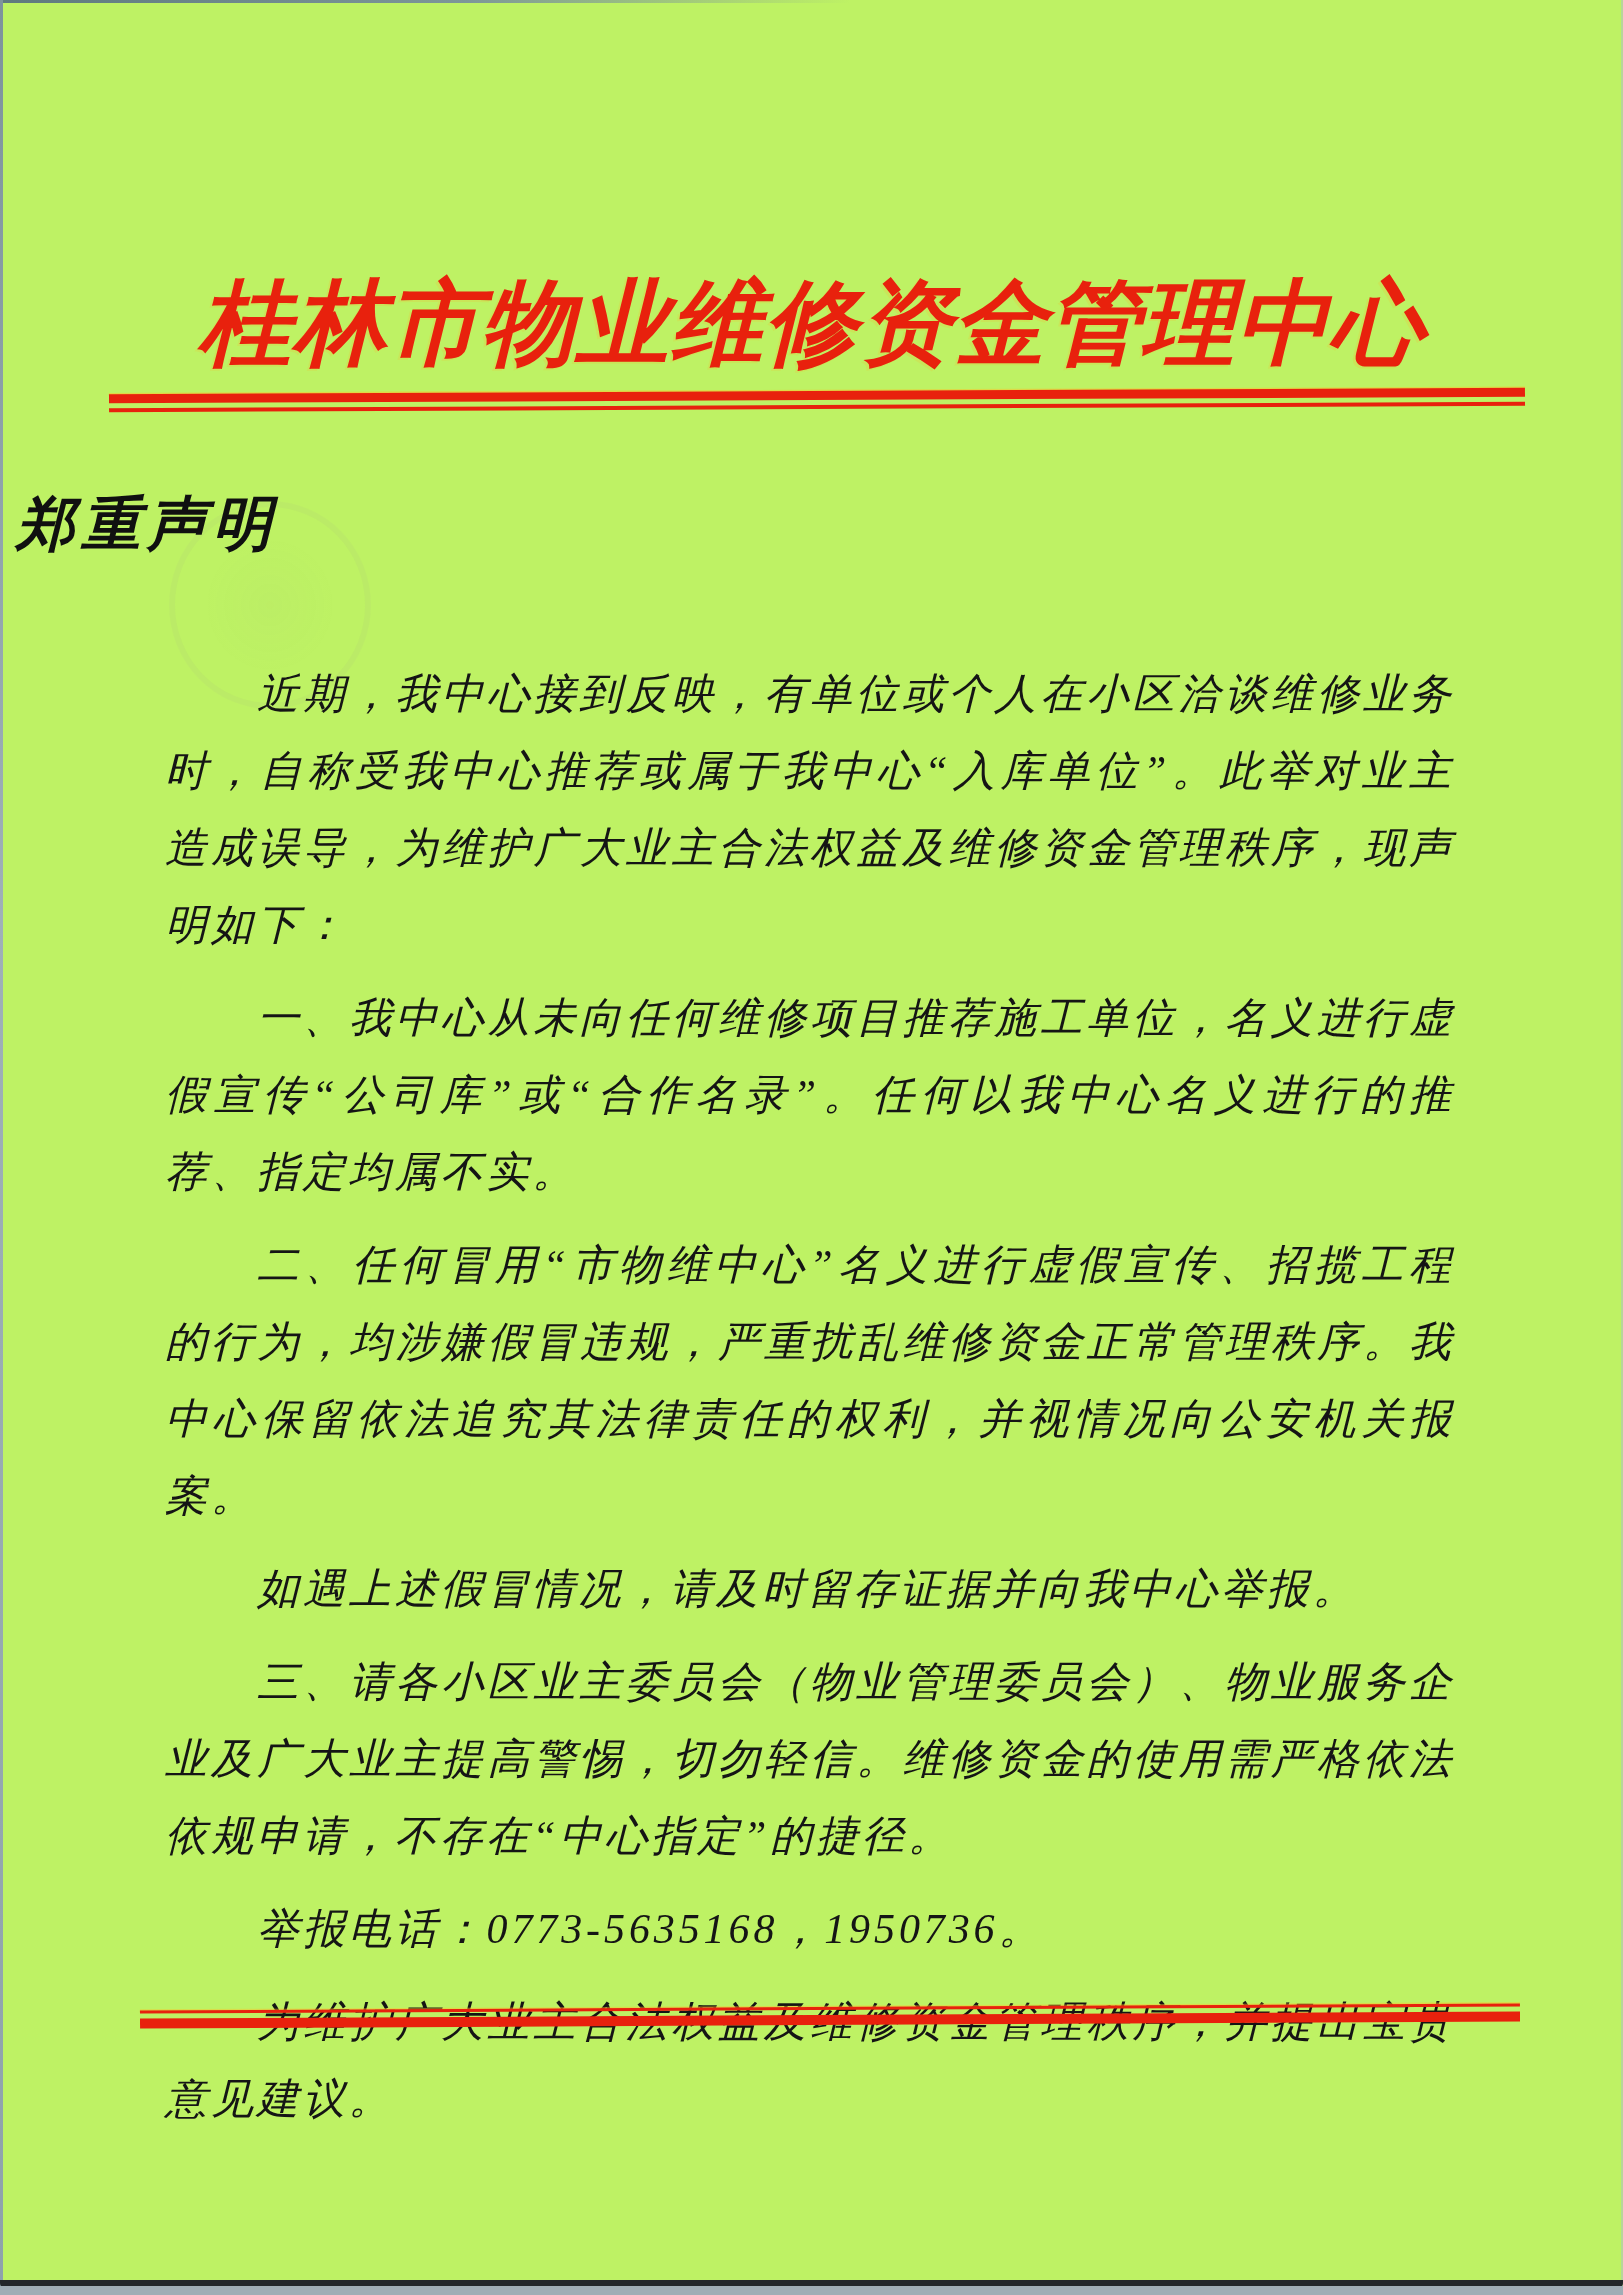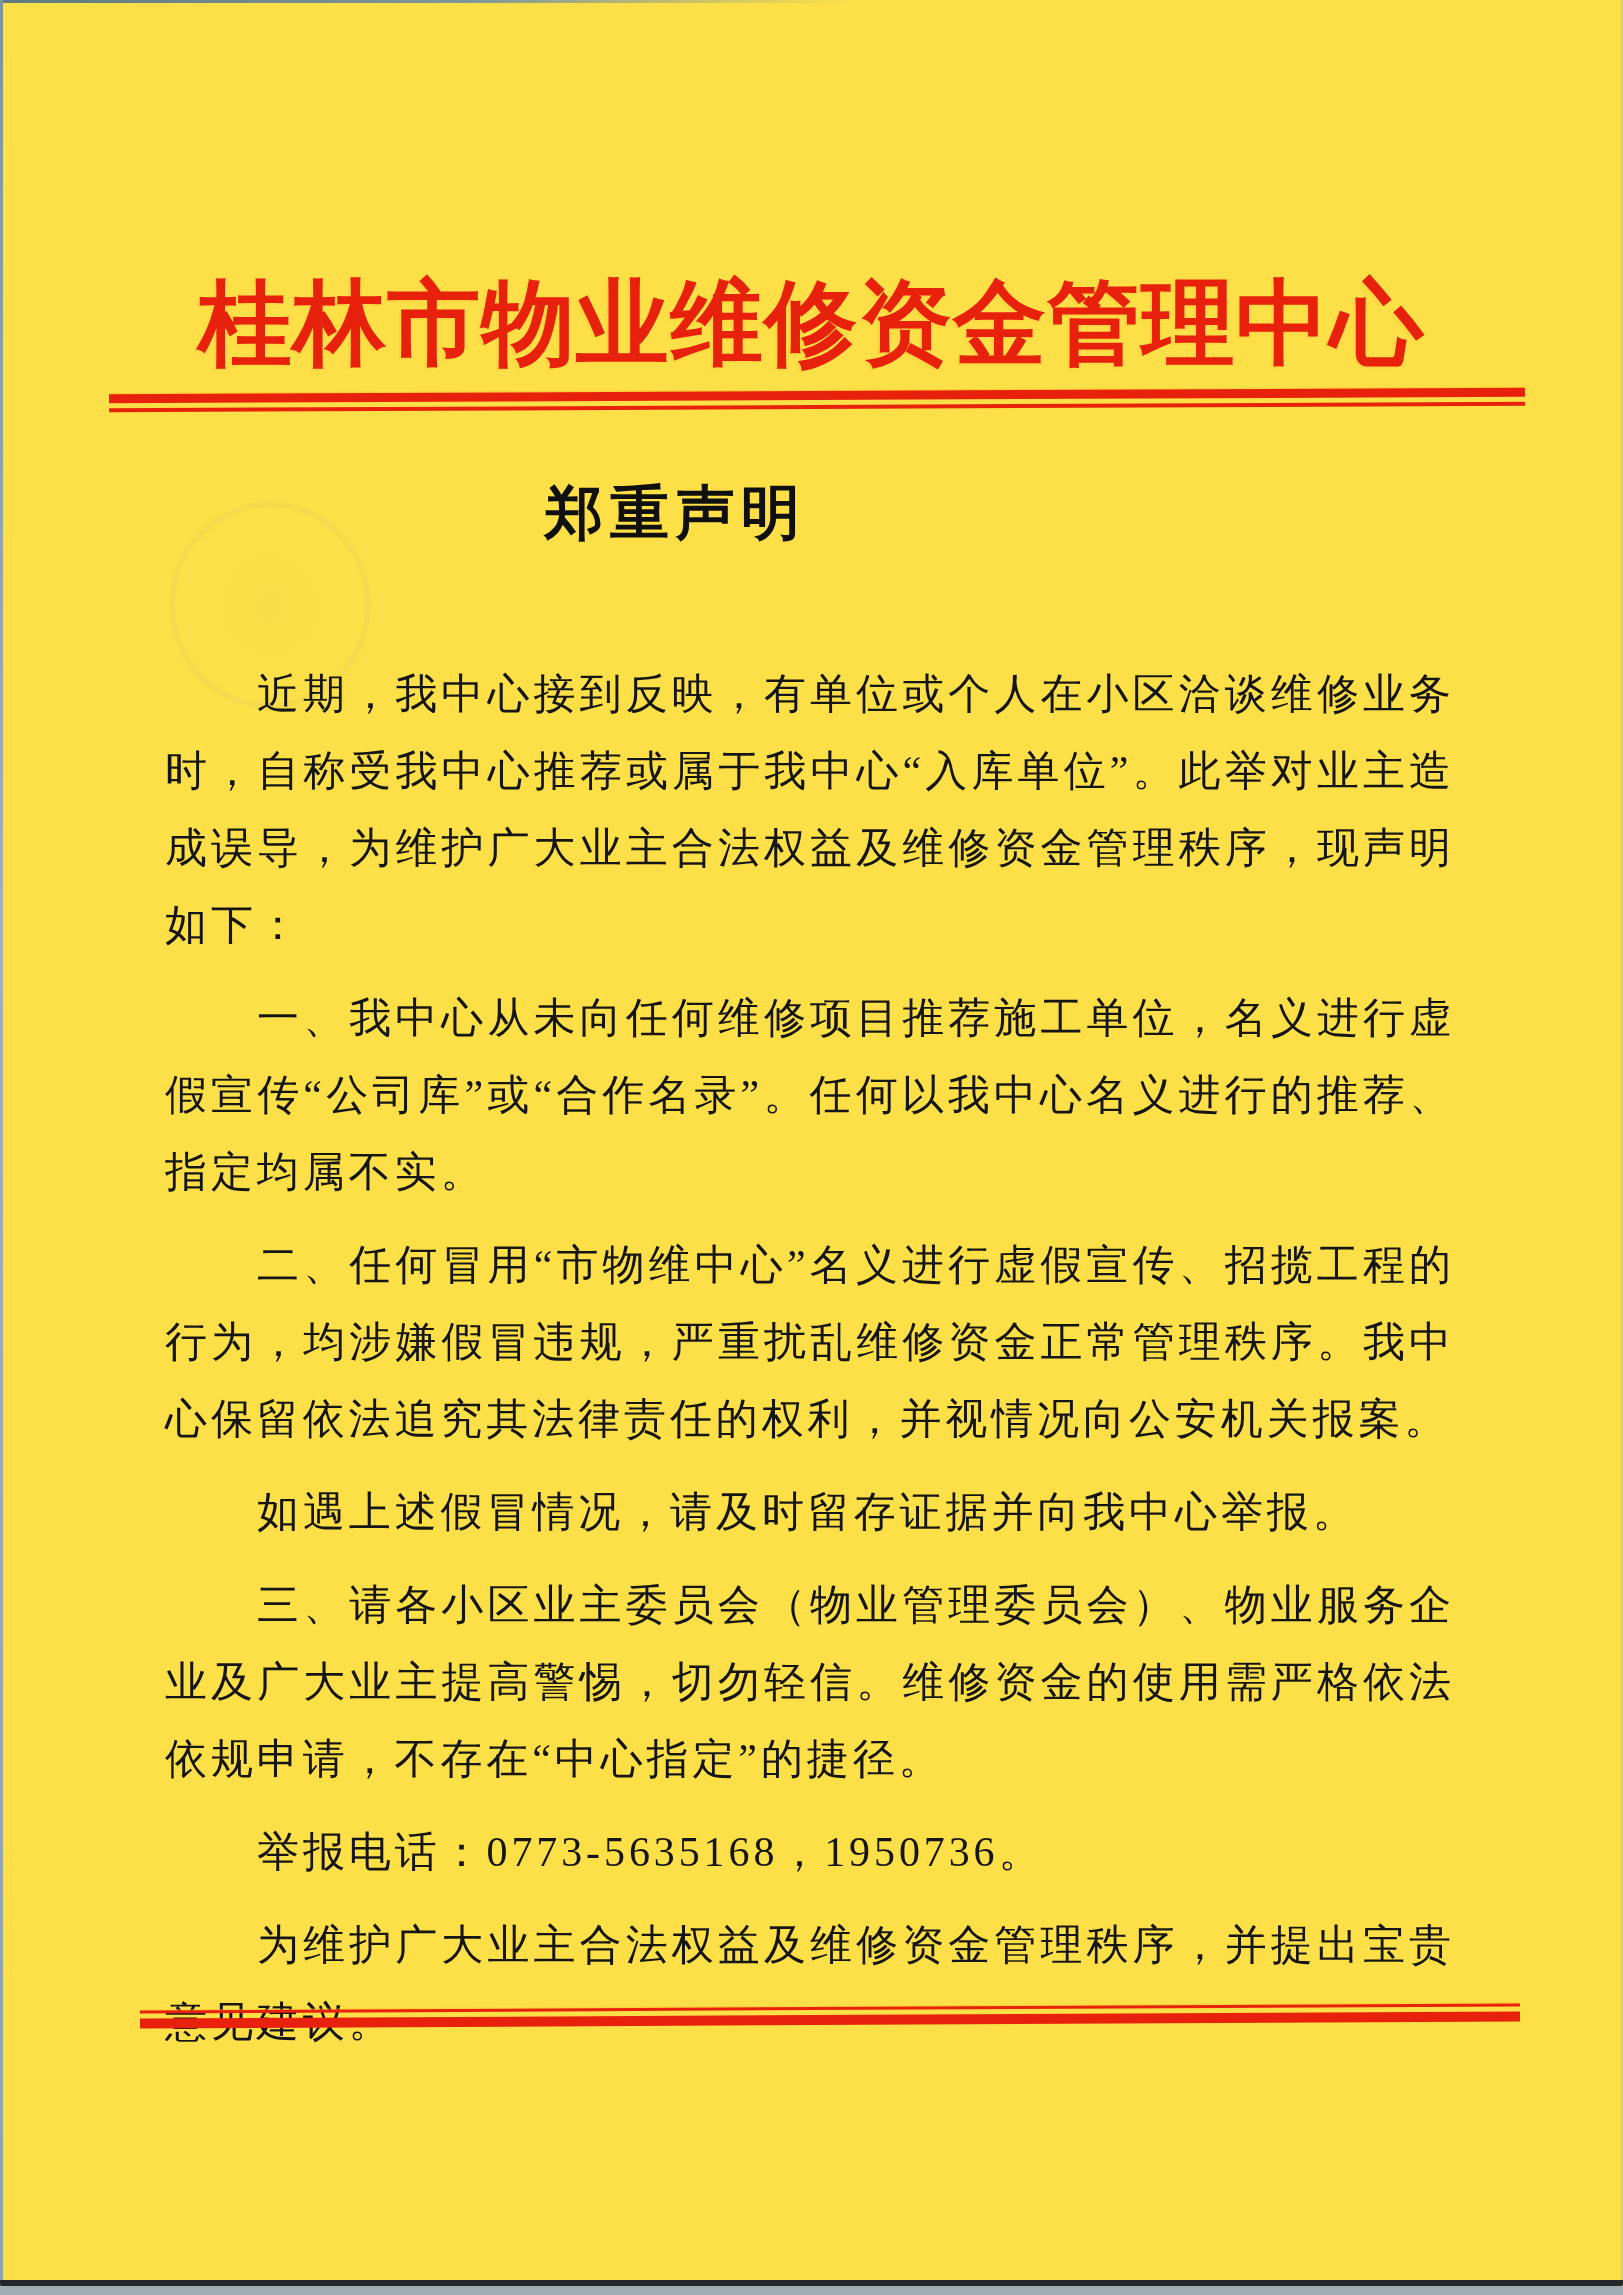--- a/index.html
+++ b/index.html
@@ -4,23 +4,24 @@
 <style>
   html, body {
     margin: 0;
     padding: 0;
     background: #e9edf0;
   }
   .page {
     position: relative;
     width: 1623px;
     height: 2295px;
-    background: #fde047;
+    background: #bef264;
     overflow: hidden;
     font-family: "Liberation Serif", "DejaVu Serif", serif;
+    font-style: italic;
   }
   
   .scan-edge-top {
     position: absolute; top: 0; left: 0; width: 851px; height: 3.3px;
     background: linear-gradient(to right, #5f7a7e 0%, #7d9699 55%, rgba(125,150,153,0) 100%);
   }
   .scan-edge-left {
     position: absolute; top: 0; left: 0; width: 2.6px; height: 2295px;
     background: linear-gradient(to bottom, #7d939c, #9fb0b8 40%, #8ea2ab);
   }
@@ -70,22 +71,22 @@
     position: absolute; left: 169px; top: 501px;
     width: 190px; height: 196px;
     border: 6.5px solid rgba(150,135,150,0.06);
     border-radius: 50%;
     background: radial-gradient(closest-side, rgba(140,130,150,0.03), rgba(140,130,150,0) 70%);
   }
   
   .doc-title {
     position: absolute;
     top: 469px; left: 0; width: 1341px;
-    margin: 5px;
-    text-align: center;
+    margin: 16px;
+    text-align: left;
     font-size: 59px;
     font-weight: bold;
     color: #101010;
     letter-spacing: 6.5px;
     white-space: nowrap;
   }
   
   .body-text {
     position: absolute;
     top: 640px; left: 149px; width: 1322px;

